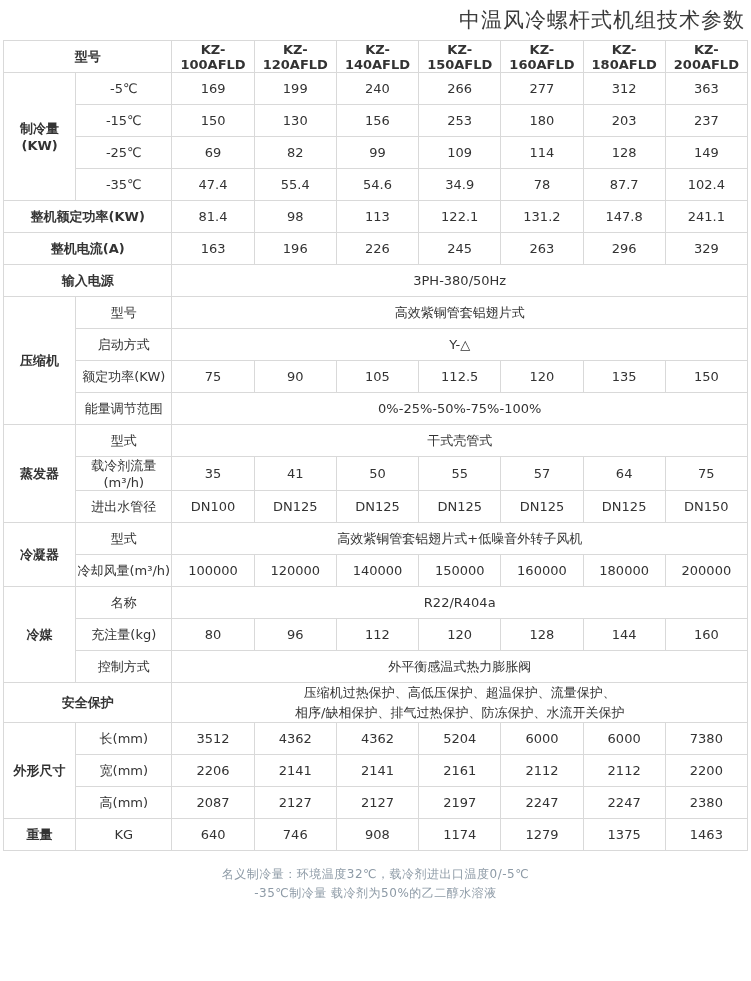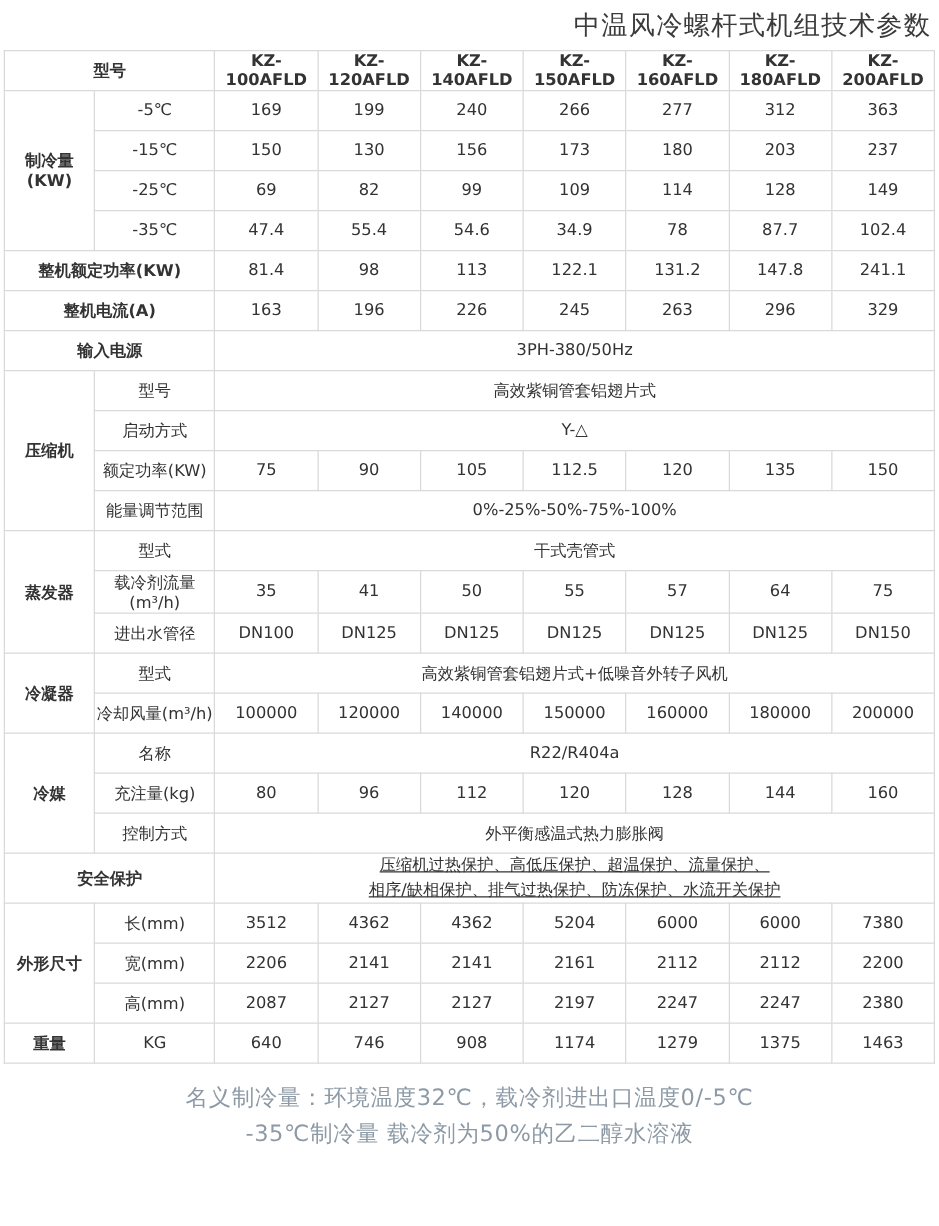--- a/index.html
+++ b/index.html
@@ -71,27 +71,26 @@
     background: #ffffff;
     font-size: 13px;
   }
   td.wide {
     background: #ffffff;
     font-size: 13px;
   }
   td.two-line {
     line-height: 1.5;
     padding: 4px 2px;
-    text-decoration: underline;
   }
   .footer {
     margin-top: 14px;
     text-align: center;
     color: #8d9aa6;
-    font-size: 18px;
+    font-size: 12px;
     line-height: 1.6;
   }
   .footer div {
     letter-spacing: 0.5px;
   }
   .col-label1 { width: 72px; }
   .col-label2 { width: 96px; }
   .col-data { width: 82px; }
 </style>
 </head>
@@ -137,21 +136,21 @@
         <td class="val">266</td>
         <td class="val">277</td>
         <td class="val">312</td>
         <td class="val">363</td>
       </tr>
       <tr>
         <td class="sub">-15℃</td>
         <td class="val">150</td>
         <td class="val">130</td>
         <td class="val">156</td>
-        <td class="val">173</td>
+        <td class="val">253</td>
         <td class="val">180</td>
         <td class="val">203</td>
         <td class="val">237</td>
       </tr>
       <tr>
         <td class="sub">-25℃</td>
         <td class="val">69</td>
         <td class="val">82</td>
         <td class="val">99</td>
         <td class="val">109</td>

